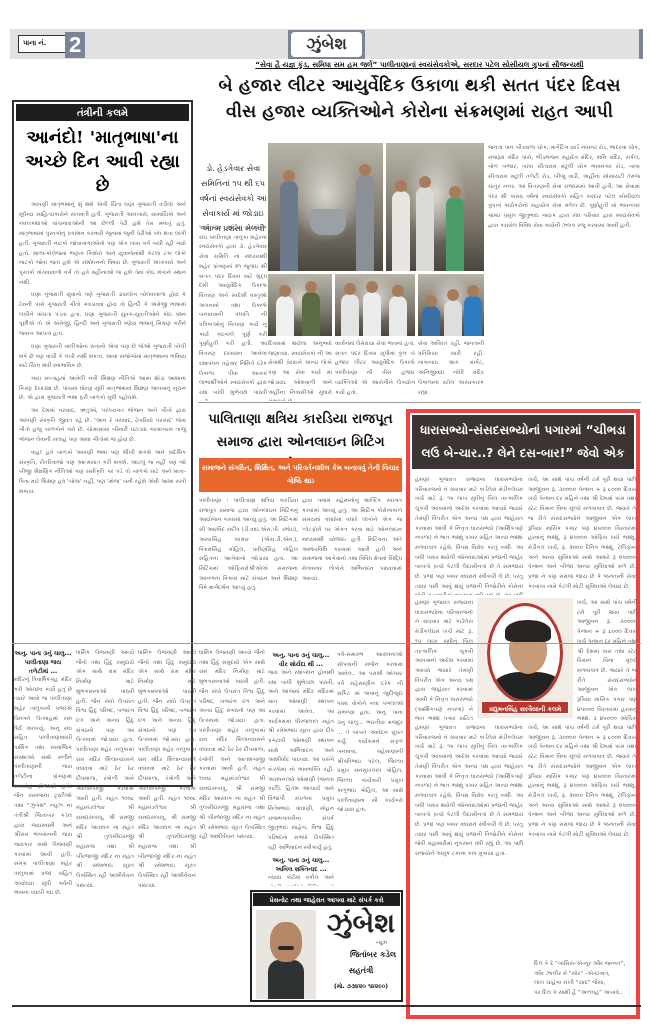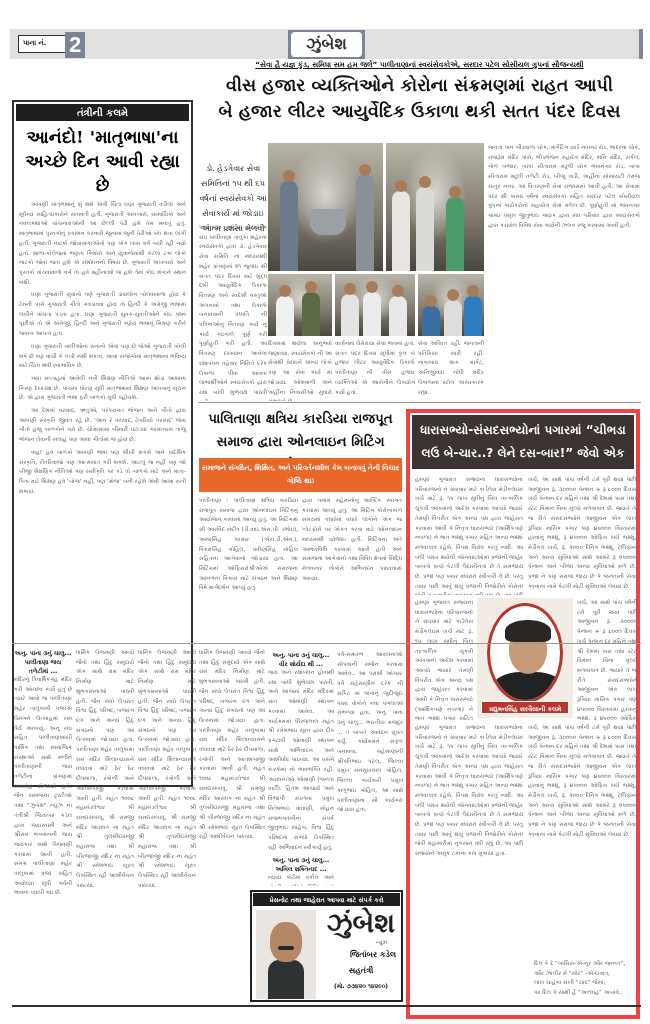--- a/index.html
+++ b/index.html
@@ -175,22 +175,22 @@
     <p>ઘણા ગુજરાતી યુવાનો પણે ગુજરાતી ડાયલોગ બોલવાવાળા હોય કે ટેમની પાસે ગુજરાતી ગીતો ગવડાવવા હોય તો હિન્દી કે અંગ્રેજી ભાષામાં લખીને વાંચતા પડતા હતા. ઘણા ગુજરાતી યુવક-યુવતીઓને કોઇ પ્રશ્ન પૂછીએ તો એ અંગ્રેજી, હિન્દી અને ગુજરાતી ત્રણેય ભાષાનું મિશ્રણ કરીને જવાબ આપતા હતા.</p>
     <p>ઘણા ગુજરાતી વાલીઓના સંતાનો એવા પણ છે જેઓ ગુજરાતી બોલી શકે છે પણ વાંચી કે લખી નથી શકતા. આવા સંજોગોમાં માતૃભાષાના ભવિષ્ય માટે ચિંતા થવી સ્વાભાવિક છે.</p>
     <p>ગયા સપ્તાહમાં આવેલી નવી શિક્ષણ નીતિએ આમાં થોડા આશાના કિરણ દેખાડ્યા છે. પાંચમા ધોરણ સુધી માતૃભાષામાં શિક્ષણ આપવાનું સૂચન છે. એ દ્વારા ગુજરાતી ભાષા ફરી બાળકો સુધી પહોંચશે.</p>
     <p>આ દેશમાં વરસાદ, ઋતુઓ, પરંપરાગત ભોજન અને ગીતો દ્વારા આપણી સંસ્કૃતિ જીવંત રહે છે. 'આવ રે વરસાદ, ઢેબરિયો પરસાદ' જેવા ગીતો હજુ બાળકોને ગમે છે. ચોમાસામાં બીમારી ઘટાડવા ગરમાગરમ તાજું ભોજન લેવાની સલાહ પણ આવા ગીતોમાં જ હોય છે.</p>
     <p>વાહ! હવે બાળકો આપણી ભાષા પણ શીખી શકશે અને પ્રાદેશિક સંસ્કૃતિ, રીતરિવાજો પણ આત્મસાત કરી શકશે. આટલું જ નહીં પણ જો બીજી શૈક્ષણિક નીતિઓ પણ સમીકૃતિ પર પડે તો બાળકો માટે અને માતા-પિતા માટે શિક્ષણ હવે 'બોજ' નહીં, પણ 'મોજ' બની રહેશે એવી આશા રાખી શકાય.</p>
   </div>
 </div>
 
 <div class="kicker">“સેવા હૈ યજ્ઞ કુંડ, સમિધા સમ હમ જલેં” પાલીતાણાનાં સ્વયંસેવકોએ, સરદાર પટેલ સોસીયલ ગ્રુપનાં સૌજન્યથી</div>
 <div class="main-headline">
+  <div>બે હજાર લીટર આયુર્વેદિક ઉકાળા થકી સતત પંદર દિવસ</div>
   <div>વીસ હજાર વ્યક્તિઓને કોરોના સંક્રમણમાં રાહત આપી</div>
-  <div>બે હજાર લીટર આયુર્વેદિક ઉકાળા થકી સતત પંદર દિવસ</div>
 </div>
 <div class="subhead">ડો. હેડગેવાર સેવા સમિતિનાં ૧૫ થી ૬૫ વર્ષનાં સ્વયંસેવકો આ સેવાકાર્ય માં જોડાઇ આત્મ પ્રશંસા મેળવી</div>
 
 <div class="col body-text" style="left:199px; top:223px; width:68px; height:178px; overflow:hidden;">પાલીતાણા : રાષ્ટ્રીય સ્વયંસેવક સંઘ પાલીતાણા તાલુકા શહેરનાં સ્વયંસેવકો દ્વારા ડો. હેડગેવાર સેવા સમિતિ નાં માધ્યમથી શહેર પ્રાંગણમાં ૨૧ જુલાઇ થી સતત પંદર દિવસ માટે શુદ્ધ દેશી આયુર્વેદિક ઉકાળા વિતરણ અને સ્વદેશી વસ્તુઓ અપનાવો તથા ઉકાળો બનાવવાની પધ્ધતિ ની પત્રિકાઓનું વિતરણ કાર્ય નું કાર્ય ગઇકાલે પૂર્ણ કરી પૂર્ણાહુતી કરી હતી. આ વિતરણ દરમ્યાન આવેલા રક્ષાબંધન તહેવાર નિમિત્તે દરેક ઉકાળા પીવા આવતાં લાભાર્થીઓને સ્વયંસેવકો દ્વારા રક્ષા બાંધી શુભેચ્છા પાઠવી હતી.</div>
 
 <div class="photo" style="left:268px; top:143px; width:115px; height:128px;">
   <div class="photo-scene"></div>
   <div class="person" style="left:12px; height:90px; background:#6b7a8c;"></div>
   <div class="pot" style="left:42px; top:66px; width:36px; height:26px;"></div>
   <div class="person" style="left:88px; height:96px; background:#8b8f96;"></div>

